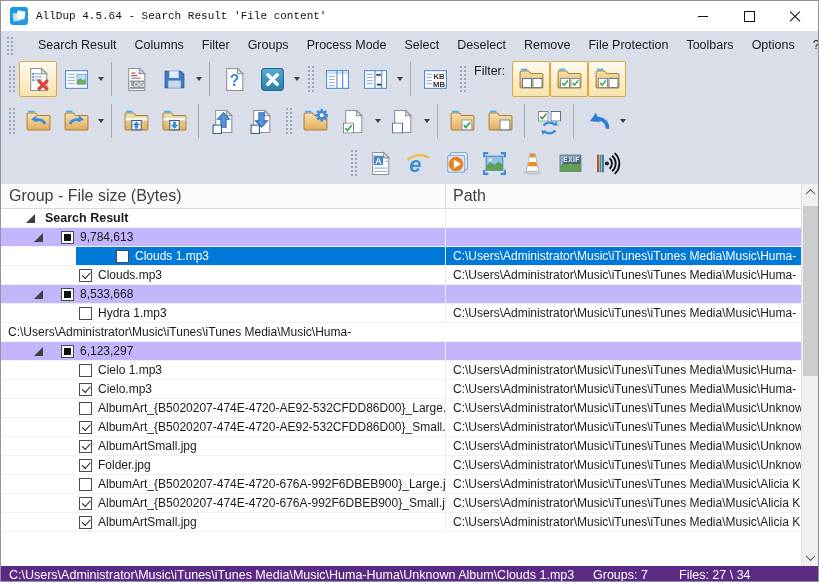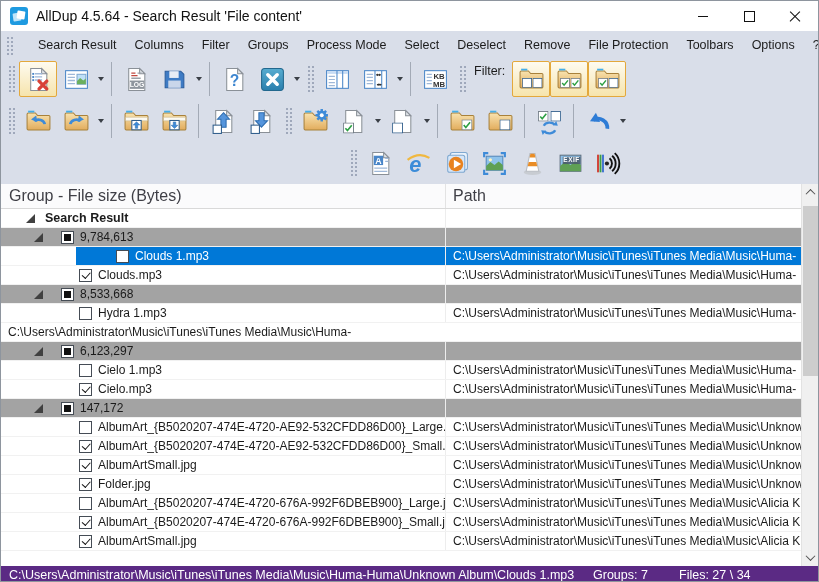--- a/index.html
+++ b/index.html
@@ -1,21 +1,21 @@
 <!DOCTYPE html>
 <html><head>
 <meta charset="utf-8">
 <style>
   html,body{margin:0;padding:0;background:#e8e8e8;}
   .window{width:819px;height:582px;border:1px solid #8E959E;box-sizing:border-box;overflow:hidden;
     background:#fff;position:relative;font-family:"Liberation Sans",sans-serif;-webkit-font-smoothing:antialiased;}
   
   .titlebar{height:30px;background:#fff;display:flex;align-items:center;}
   .appicon{margin-left:9px;flex:none;display:flex;}
-  .title-text{margin-left:8px;font-size:14px;color:#111;white-space:nowrap;}
+  .title-text{margin-left:8px;font-size:11px;color:#111;white-space:nowrap;font-family:Liberation Mono, monospace;}
   .wctrl{margin-left:auto;display:flex;height:30px;}
   .wbtn{width:46px;height:30px;display:flex;align-items:center;justify-content:center;}
   .glyph-min{width:10px;height:1px;background:#111;}
   .glyph-max{width:9px;height:9px;border:1px solid #111;}
   .glyph-x{position:relative;width:12px;height:12px;}
   .glyph-x::before,.glyph-x::after{content:"";position:absolute;left:-1px;top:5.5px;width:14px;height:1.2px;background:#111;}
   .glyph-x::before{transform:rotate(45deg);} .glyph-x::after{transform:rotate(-45deg);}
   
   .menubar{height:27px;display:flex;align-items:center;background:#D9DEE9;font-size:12.5px;color:#1c1c1c;}
   .menu-items{display:flex;align-items:center;margin-left:12px;}
@@ -38,21 +38,21 @@
   
   .grid{height:382px;display:flex;background:#fff;}
   .grid-main{width:800px;flex:none;display:flex;flex-direction:column;overflow:hidden;}
   .ghead{height:24px;flex:none;display:flex;align-items:center;background:#FBFBFC;
     border-bottom:1px solid #D9D9D9;font-size:16px;color:#3F3F46;}
   .hcol1{width:445px;flex:none;padding-left:8px;box-sizing:border-box;border-right:1px solid #E3E3E3;
     height:100%;display:flex;align-items:center;}
   .hcol2{flex:1;padding-left:7px;display:flex;align-items:center;height:100%;}
   .rows{height:358px;overflow:hidden;font-size:12px;color:#1b1b1b;}
   .trow{height:19px;display:flex;box-sizing:border-box;border-bottom:1px solid #F1F1F1;background:#fff;}
-  .trow.group{background:#a3a3a3;}
+  .trow.group{background:#c4b5fd;}
   .cell{display:flex;align-items:center;overflow:hidden;white-space:nowrap;}
   .cell.name{width:445px;flex:none;box-sizing:border-box;border-right:1px solid #EDEDED;}
   .cell.path{flex:1;padding-left:7px;box-sizing:border-box;}
   .trow.root .cell.name{padding-left:25px;font-weight:bold;font-size:12.5px;}
   .trow.root .lbl{margin-left:10px;}
   .trow.group .cell.name{padding-left:33px;}
   .trow.group .tri{margin-right:18px;}
   .trow.group .lbl{margin-left:6px;}
   .trow.file .cell.name{padding-left:75px;}
   .hl{display:flex;align-items:center;flex:1;height:100%;padding-left:3px;overflow:hidden;}
@@ -541,28 +541,20 @@
           </div>
           <div class="trow file">
             <div class="cell name">
               <span class="hl">
                 <span class="cb on"></span>
                 <span class="lbl">Cielo.mp3</span>
               </span>
             </div>
             <div class="cell path">C:\Users\Administrator\Music\iTunes\iTunes Media\Music\Huma-</div>
           </div>
-          <div class="trow group">
-            <div class="cell name">
-              <span class="tri"></span>
-              <span class="cb ind"></span>
-              <span class="lbl">147,172</span>
-            </div>
-            <div class="cell path"></div>
-          </div>
           <div class="trow file">
             <div class="cell name">
               <span class="hl">
                 <span class="cb off"></span>
                 <span class="lbl">AlbumArt_{B5020207-474E-4720-AE92-532CFDD86D00}_Large.jpg</span>
               </span>
             </div>
             <div class="cell path">C:\Users\Administrator\Music\iTunes\iTunes Media\Music\Unknow</div>
           </div>
           <div class="trow file">

